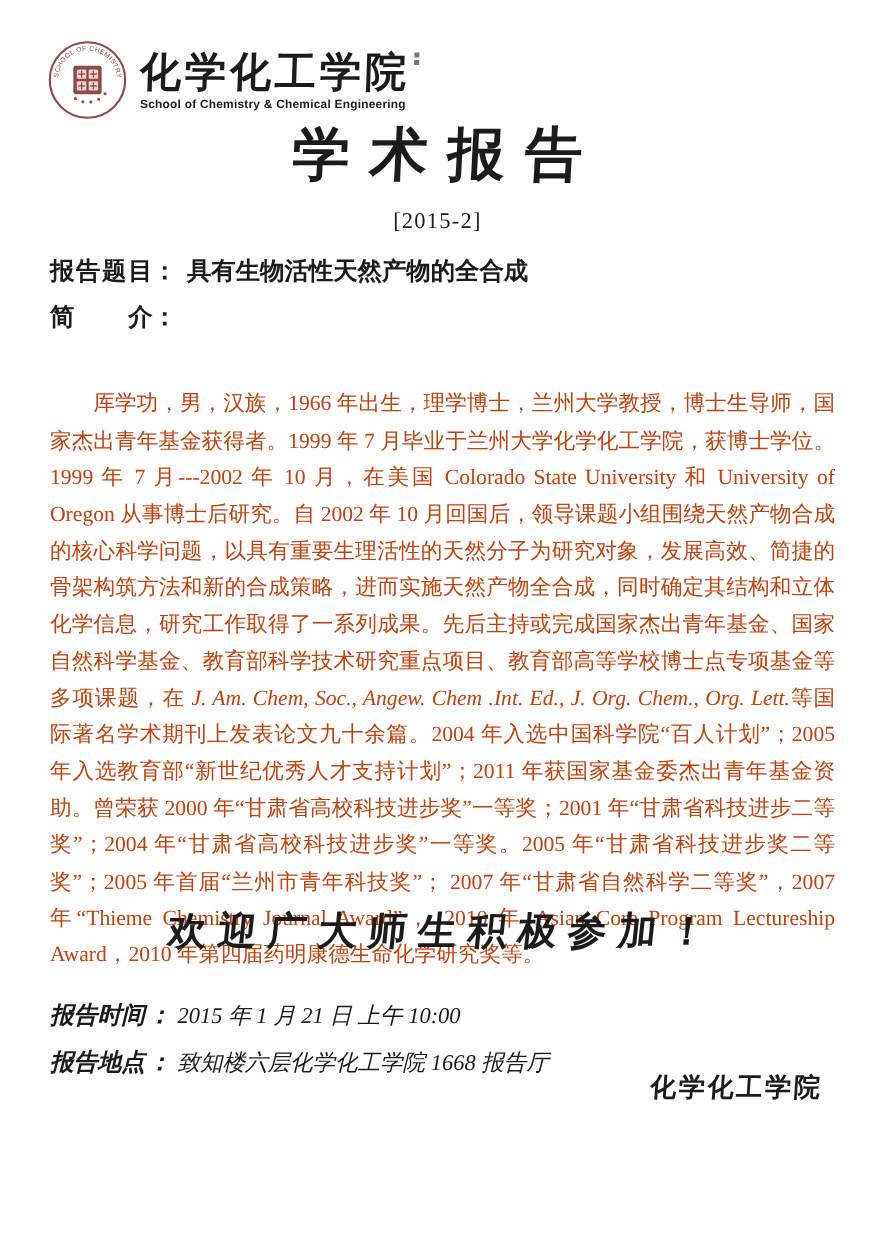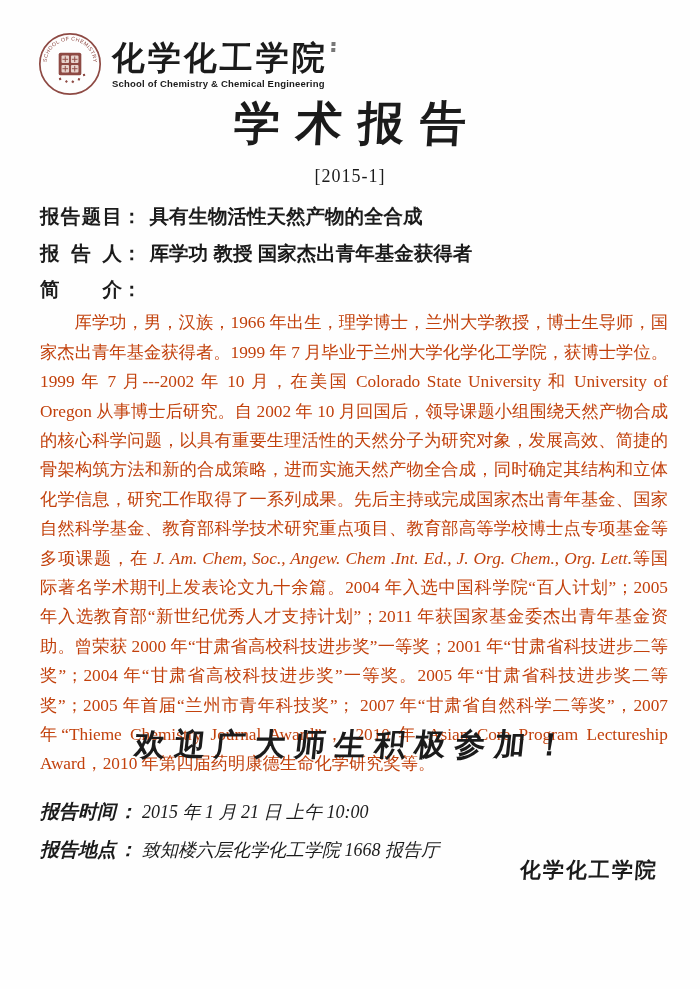--- a/index.html
+++ b/index.html
@@ -42,21 +42,21 @@
     letter-spacing:16px; text-indent:16px;
     transform:skewX(-3deg);
   }
   .issue-no {
     position:absolute; top:166px; left:0; width:100%;
     text-align:center; font-size:18px; letter-spacing:1px;
   }
 
   
   .fields { position:absolute; top:203px; left:40px; right:40px;
-    font-family:Liberation Sans, sans-serif; font-weight:bold; font-size:19.5px; }
+    font-family:Liberation Mono, monospace; font-weight:bold; font-size:19.5px; }
   .field-row { height:36.5px; white-space:nowrap; }
   .field-label { display:inline-block; width:82px; text-align:justify; text-align-last:justify; }
   .field-colon { display:inline-block; margin-right:8px; }
   .field-value { }
 
   
   .bio {
     position:absolute; top:291px; left:40px; right:32px;
     font-size:17.3px; line-height:29.4px;
     text-align:justify; text-indent:2em;
@@ -118,28 +118,25 @@
         <path d="M27 30h6 M30 27v6 M37 30h6 M40 27v6 M27 40h6 M30 37v6 M37 40h6 M40 37v6" stroke="#8e4a44" stroke-width="1" fill="none"></path>
       </g>
     </svg>
     <div class="org-names">
       <div class="org-zh"><span>化学化工学院</span><span class="org-zh-mark"><i></i><i></i></span></div>
       <div class="org-en">School of Chemistry &amp; Chemical Engineering</div>
     </div>
   </div>
 
   <div class="doc-title">学术报告</div>
-  <div class="issue-no">[2015-1]</div>
+  <div class="issue-no">[2015-2]</div>
 
   <div class="fields">
     <div class="field-row">
       <span class="field-label">报告题目</span><span class="field-colon">：</span><span class="field-value">具有生物活性天然产物的全合成</span>
-    </div>
-    <div class="field-row">
-      <span class="field-label">报告人</span><span class="field-colon">：</span><span class="field-value">厍学功 教授 国家杰出青年基金获得者</span>
     </div>
     <div class="field-row">
       <span class="field-label">简介</span><span class="field-colon">：</span><span class="field-value"></span>
     </div>
   </div>
 
   <p class="bio"><span>厍学功，男，汉族，1966 年出生，理学博士，兰州大学教授，博士生导师，国家杰出青年基金获得者。1999 年 7 月毕业于兰州大学化学化工学院，获博士学位。1999 年 7 月---2002 年 10 月，在美国 Colorado State University 和 University of Oregon 从事博士后研究。自 2002 年 10 月回国后，领导课题小组围绕天然产物合成的核心科学问题，以具有重要生理活性的天然分子为研究对象，发展高效、简捷的骨架构筑方法和新的合成策略，进而实施天然产物全合成，同时确定其结构和立体化学信息，研究工作取得了一系列成果。先后主持或完成国家杰出青年基金、国家自然科学基金、教育部科学技术研究重点项目、教育部高等学校博士点专项基金等多项课题，在 </span><span class="italic">J. Am. Chem, Soc., Angew. Chem .Int. Ed., J. Org. Chem., Org. Lett.</span><span>等国际著名学术期刊上发表论文九十余篇。2004 年入选中国科学院“百人计划”；2005 年入选教育部“新世纪优秀人才支持计划”；2011 年获国家基金委杰出青年基金资助。曾荣获 2000 年“甘肃省高校科技进步奖”一等奖；2001 年“甘肃省科技进步二等奖”；2004 年“甘肃省高校科技进步奖”一等奖。2005 年“甘肃省科技进步奖二等奖”；2005 年首届“兰州市青年科技奖”； 2007 年“甘肃省自然科学二等奖”，2007 年“Thieme Chemistry Journal Award”， 2010 年 Asian Core Program Lectureship Award，2010 年第四届药明康德生命化学研究奖等。</span></p>
 
   <div class="welcome">欢迎广大师生积极参加！</div>
 

